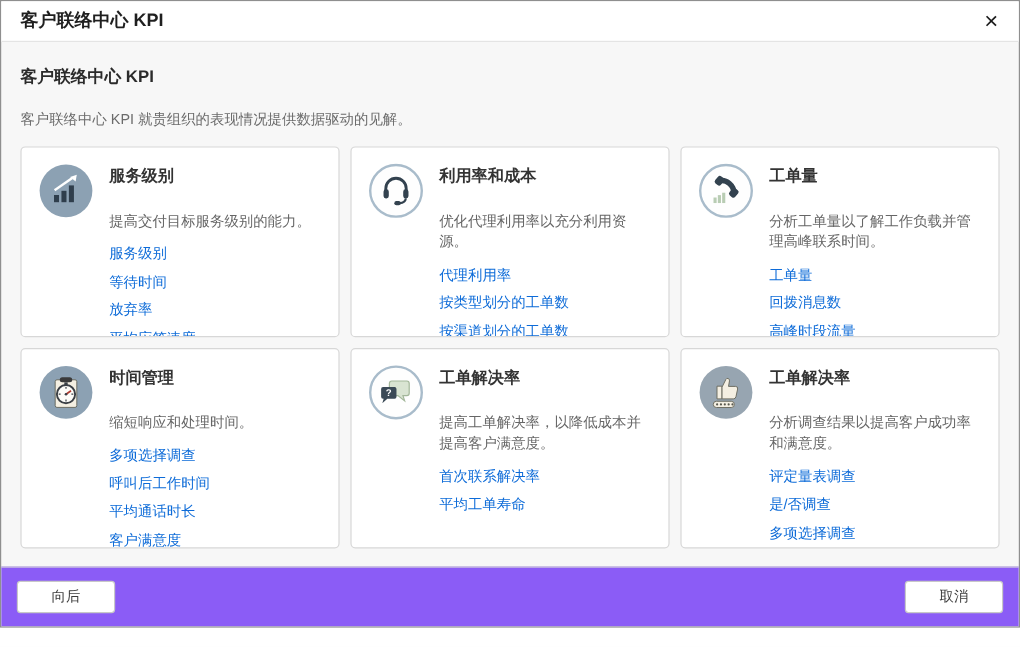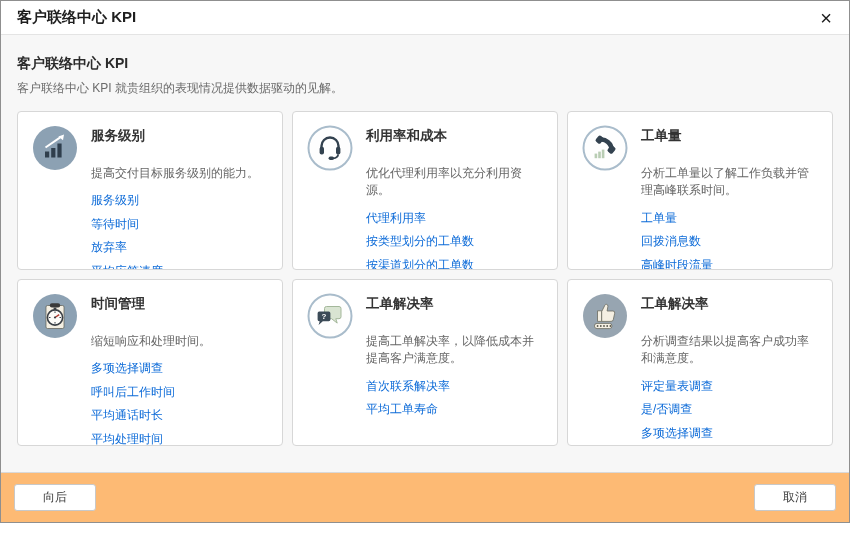--- a/index.html
+++ b/index.html
@@ -8,34 +8,34 @@
   .dialog { width:850px; height:523px; border:1px solid #8f8f8f; background:#f7f7f7;
             display:flex; flex-direction:column; position:relative; overflow:hidden; }
   .titlebar { height:34px; background:#fff; border-bottom:1px solid #e4e4e4;
               display:flex; align-items:center; padding:0 16px; flex:0 0 auto; }
   .titlebar-title { font-size:15px; font-weight:bold; color:#1f1f1f; }
   .close-btn { position:absolute; top:6px; right:12px; width:22px; height:22px;
                display:flex; align-items:center; justify-content:center;
                font-size:20px; line-height:1; color:#1a1a1a; cursor:pointer; background:none; border:none; }
   .content { flex:1 1 auto; padding:20px 16px 0; }
   .section-title { font-size:14px; font-weight:bold; color:#2b2b2b; }
-  .section-subtitle { font-size:12px; color:#6b6b6b; margin-top:7px; }
+  .section-subtitle { font-size:12px; color:#6b6b6b; margin-top:18px; }
   .grid { margin-top:14px; display:grid; grid-template-columns:repeat(3,1fr);
           grid-template-rows:159px 167px; gap:9px; }
   .card { background:#ffffff; border:1px solid #d7d7d7; border-radius:4px;
           padding:13px 12px 0 14px; display:flex; align-items:flex-start; overflow:hidden; }
   .icon-wrap { width:46px; height:46px; flex:0 0 46px; margin-right:13px; }
   .icon-wrap svg { display:block; }
   .card-text { flex:1 1 auto; min-width:0; padding-top:2px; }
   .card-title { font-size:13.5px; font-weight:bold; color:#333333; }
   .card-desc { font-size:12px; color:#666666; line-height:1.45; margin-top:20px; }
   .links { margin-top:11px; }
   .card-link { display:block; font-size:12px; color:#0d6bd8; text-decoration:none;
                margin-bottom:9px; line-height:1.2; }
-  .footer { flex:0 0 50px; background:#fdba74; border-top:1px solid #d9d9d9;
+  .footer { flex:0 0 50px; background:#8b5cf6; border-top:1px solid #d9d9d9;
             display:flex; align-items:center; justify-content:space-between; padding:0 13px; }
   .btn { width:82px; height:27px; background:#ffffff; border:1px solid #c8c8c8; border-radius:3px;
          font-size:12px; color:#3c3c3c; display:flex; align-items:center; justify-content:center;
          cursor:pointer; font-family:inherit; }
 </style>
 </head>
 <body>
 
 <div class="dialog">
 
@@ -136,21 +136,21 @@
               <circle cx="23" cy="24.5" r="1.1" fill="#3a3f45"></circle>
             </svg>
           </div>
     <div class="card-text">
       <div class="card-title">时间管理</div>
       <div class="card-desc">缩短响应和处理时间。</div>
       <div class="links">
               <a href="#" class="card-link">多项选择调查</a>
               <a href="#" class="card-link">呼叫后工作时间</a>
               <a href="#" class="card-link">平均通话时长</a>
-              <a href="#" class="card-link">平均处理时间</a>
+              <a href="#" class="card-link">客户满意度</a>
             </div>
     </div>
   </div>
 
   <div class="card">
     <div class="icon-wrap">
             <svg width="46" height="46" viewBox="0 0 46 46">
               <circle cx="23" cy="23" r="21.5" fill="#fefefe" stroke="#a9bccb" stroke-width="2"></circle>
               <path d="M19.5 13.5 h12.5 a2 2 0 0 1 2 2 v8.2 a2 2 0 0 1 -2 2 h-3.2 l1.4 4.4 -5.6 -4.4 h-5.1 a2 2 0 0 1 -2 -2 v-8.2 a2 2 0 0 1 2 -2 z" fill="#d9e4d2" stroke="#a3b79a" stroke-width="1"></path>
               <path d="M12.2 18.6 h9.6 a1.6 1.6 0 0 1 1.6 1.6 v6.4 a1.6 1.6 0 0 1 -1.6 1.6 h-6 l-4.2 3.8 1.1 -3.8 h-0.5 a1.6 1.6 0 0 1 -1.6 -1.6 v-6.4 a1.6 1.6 0 0 1 1.6 -1.6 z" fill="#3b4a57"></path>

